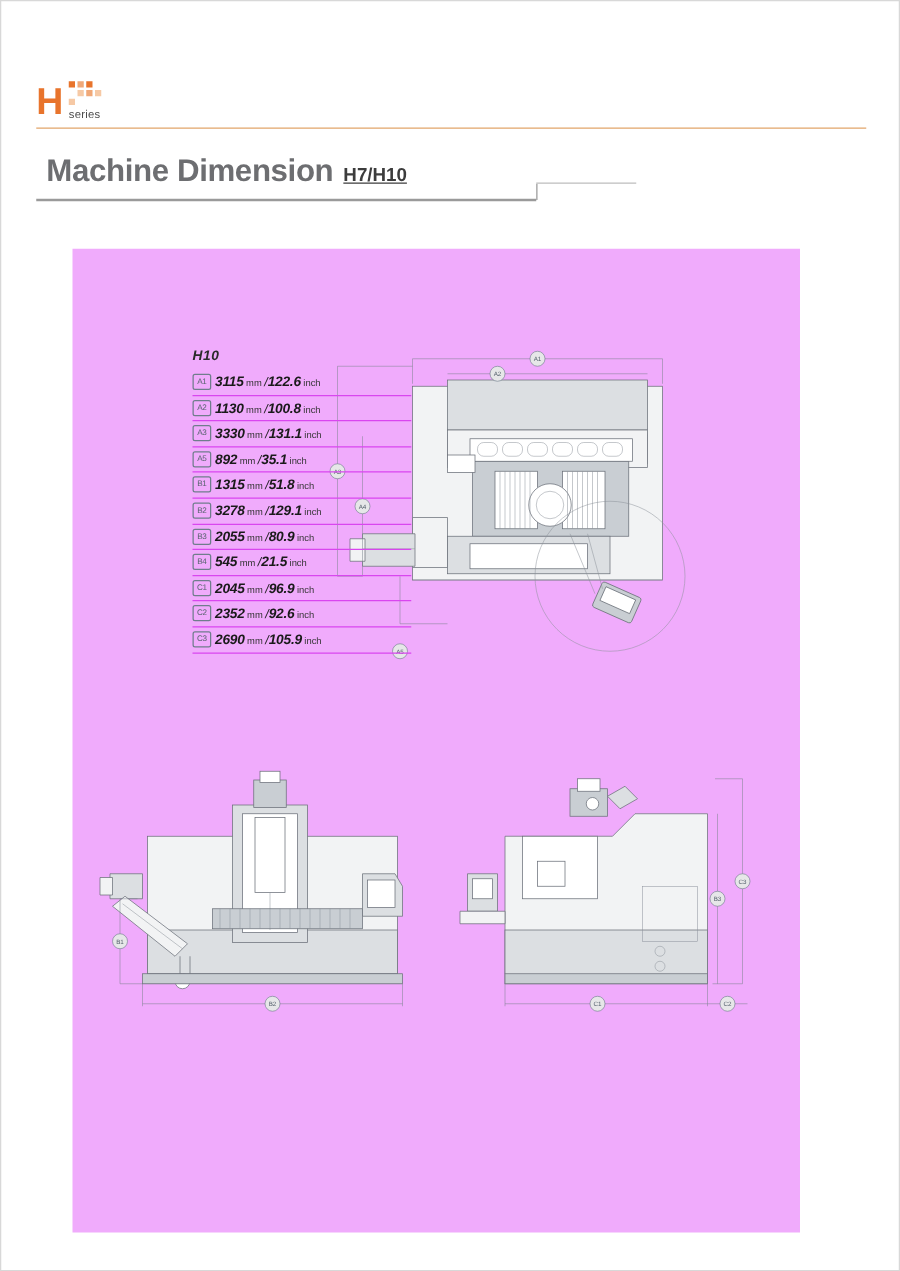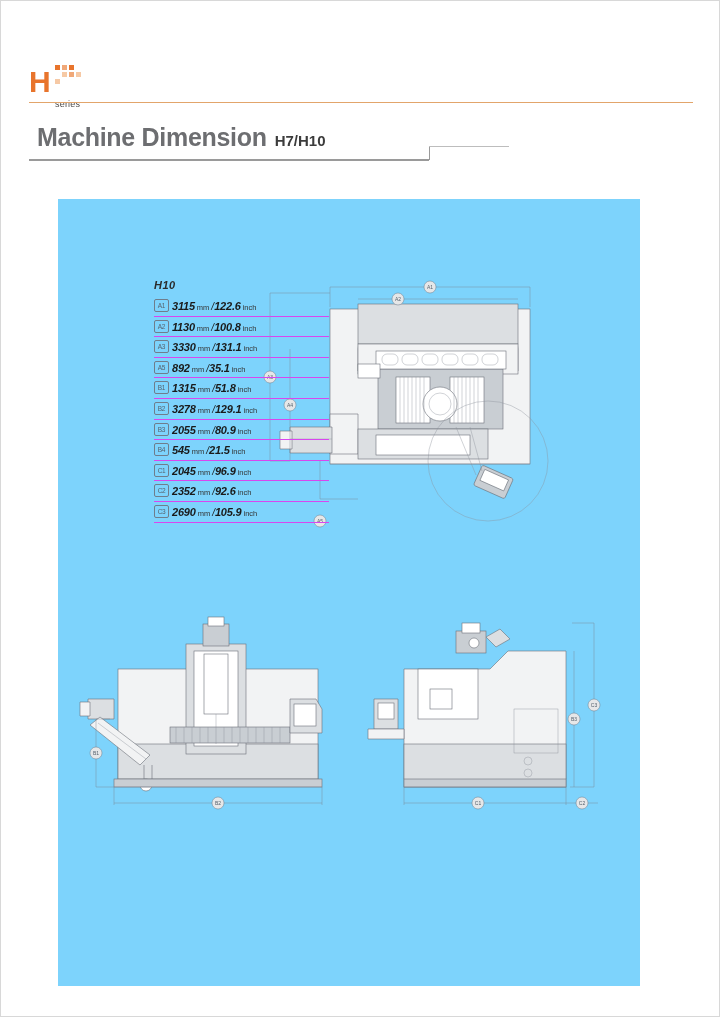--- a/index.html
+++ b/index.html
@@ -38,21 +38,21 @@
     left: 0; top: 6px;
     font-size: 30px;
     font-weight: bold;
     color: #e8742c;
     font-family: "Liberation Sans", sans-serif;
     line-height: 30px;
   }
   .logo .series {
     position: absolute;
     left: 26px;
-    top: 38px;
+    top: 25px;
     font-size: 9px;
     color: #4a4a4a;
     letter-spacing: 0.2px;
   }
   .logo .sq {
     position: absolute;
     background: #e8742c;
     width: 5px; height: 5px;
   }
   .logo .sq.s1 { left: 26px; top: 4px; }
@@ -88,20 +88,21 @@
     vertical-align: baseline;
     text-align: right;
   }
   .title-sub {
     font-size: 15px;
     font-weight: bold;
     color: #3c3c3c;
     display: inline-block;
     margin-left: 8px;
     vertical-align: baseline;
+    text-decoration: underline;
   }
   .title-underline {
     position: absolute;
     left: 28px;
     top: 158px;
     width: 400px;
     height: 2px;
     background: #9a9a9a;
   }
   .title-underline-tail {
@@ -121,21 +122,21 @@
     background: #bdbdbd;
   }
 
   
   .panel {
     position: absolute;
     left: 57px;
     top: 198px;
     width: 582px;
     height: 787px;
-    background: #7dd3fc;
+    background: #f0abfc;
   }
 
   
   .spec {
     position: absolute;
     left: 96px;
     top: 80px;
     width: 175px;
   }
   .spec-title {

